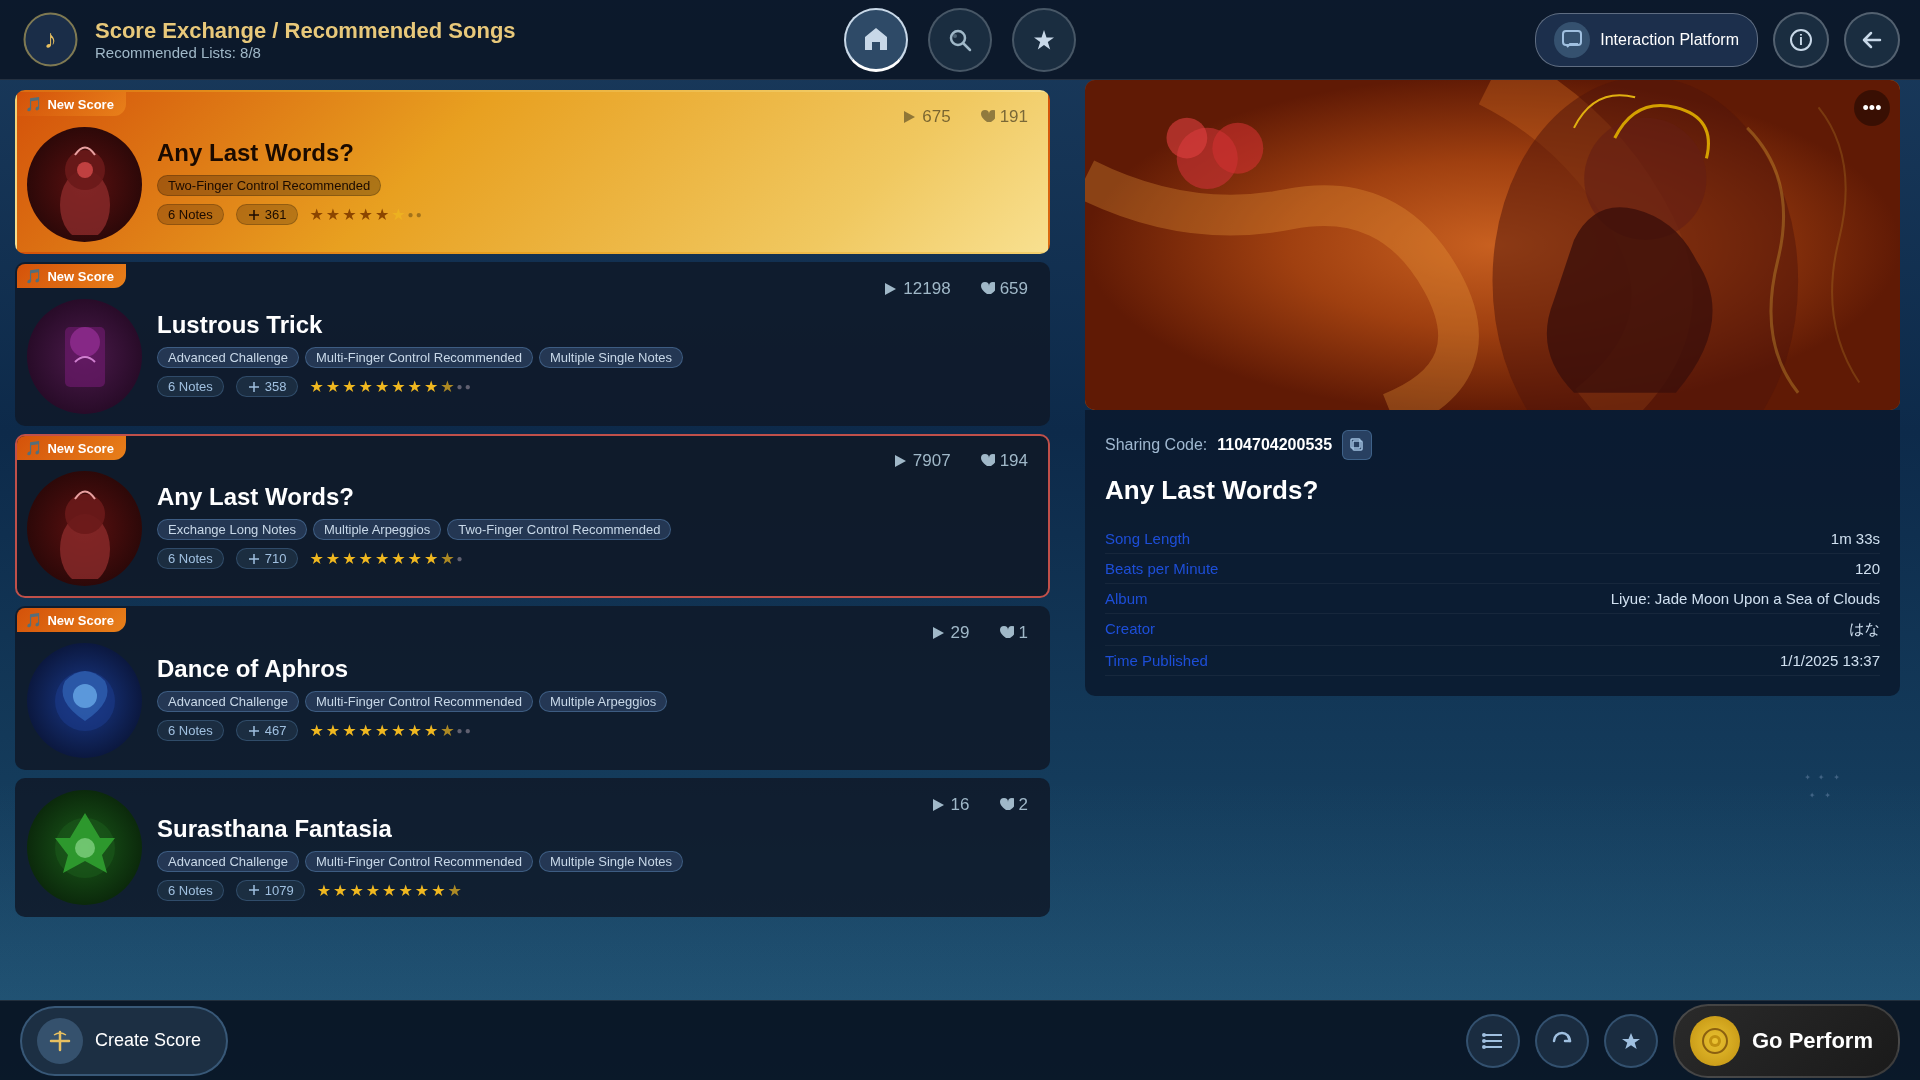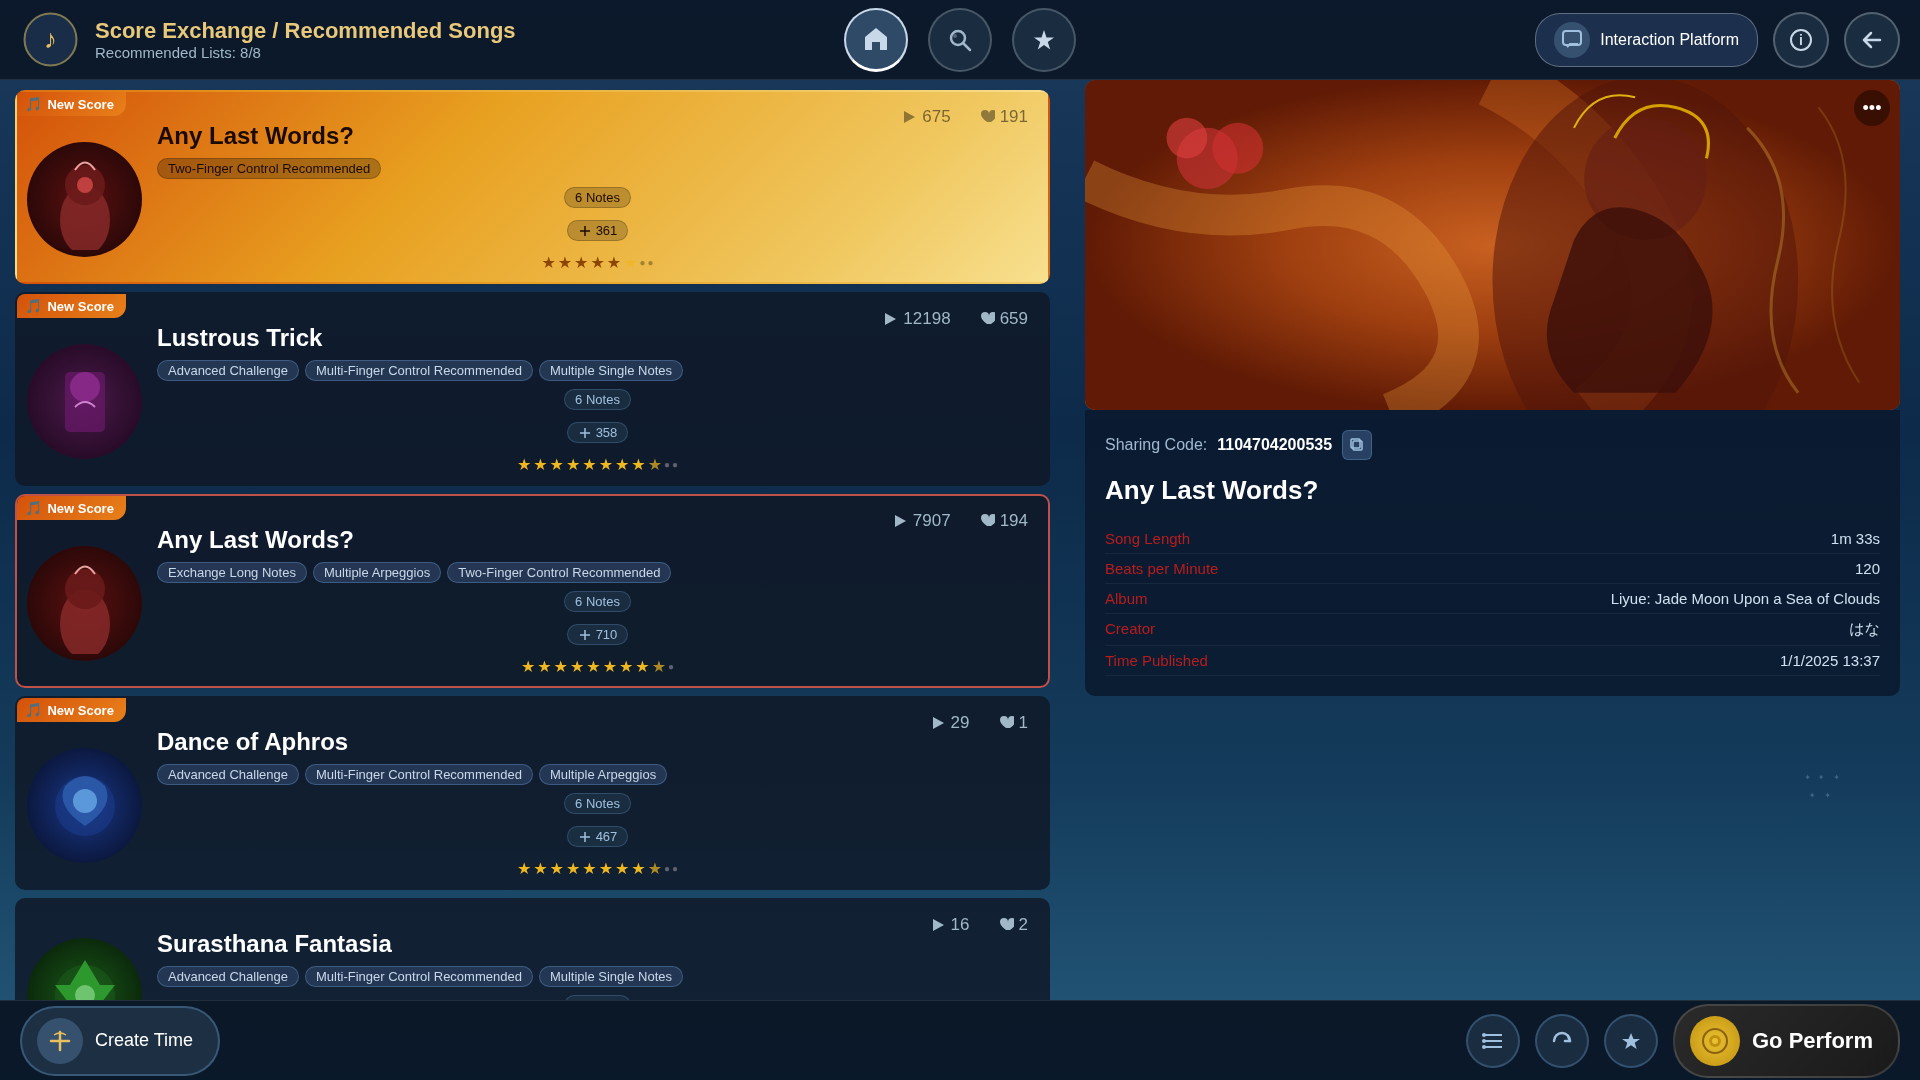--- a/index.html
+++ b/index.html
@@ -277,21 +277,20 @@
     .song-card.highlighted .tag {
       background: rgba(0,0,0,0.25);
       color: #1a0a00;
       border-color: rgba(0,0,0,0.2);
     }
 
     .stats-row {
       display: flex;
       align-items: center;
       gap: 12px;
-      flex-direction: column;
     }
 
     .stat-badge {
       background: rgba(30,50,70,0.8);
       border: 1px solid rgba(100,150,200,0.3);
       border-radius: 12px;
       padding: 2px 10px;
       font-size: 13px;
       color: #a0c0e0;
       display: flex;
@@ -429,21 +428,21 @@
     }
 
     .detail-row {
       display: flex;
       justify-content: space-between;
       padding: 6px 0;
       border-bottom: 1px solid rgba(255,255,255,0.05);
     }
 
     .detail-label {
-      color: #b91c1c;
+      color: #1d4ed8;
       font-size: 15px;
     }
 
     .detail-value {
       color: #d0e0f0;
       font-size: 15px;
       text-align: right;
       max-width: 60%;
     }
 
@@ -989,21 +988,21 @@
 </main>
 
 <footer class="bottom-bar">
   <div class="create-score-btn">
     <div class="create-score-icon">
       <svg width="28" height="28" viewBox="0 0 28 28">
         <path d="M14 5v18M5 14h18" stroke="#e8c060" stroke-width="2.5" stroke-linecap="round"></path>
         <path d="M8 8 Q14 4 20 8" stroke="#e8c060" stroke-width="1.5" fill="none"></path>
       </svg>
     </div>
-    <span>Create Time</span>
+    <span>Create Score</span>
   </div>
 
   <div class="bottom-right-btns">
     <div class="bottom-icon-btn">
       <svg width="26" height="26" viewBox="0 0 26 26">
         <line x1="4" y1="7" x2="22" y2="7" stroke="#a0c0e0" stroke-width="2"></line>
         <line x1="4" y1="13" x2="22" y2="13" stroke="#a0c0e0" stroke-width="2"></line>
         <line x1="4" y1="19" x2="22" y2="19" stroke="#a0c0e0" stroke-width="2"></line>
         <circle cx="4" cy="7" r="2" fill="#a0c0e0"></circle>
         <circle cx="4" cy="13" r="2" fill="#a0c0e0"></circle>

